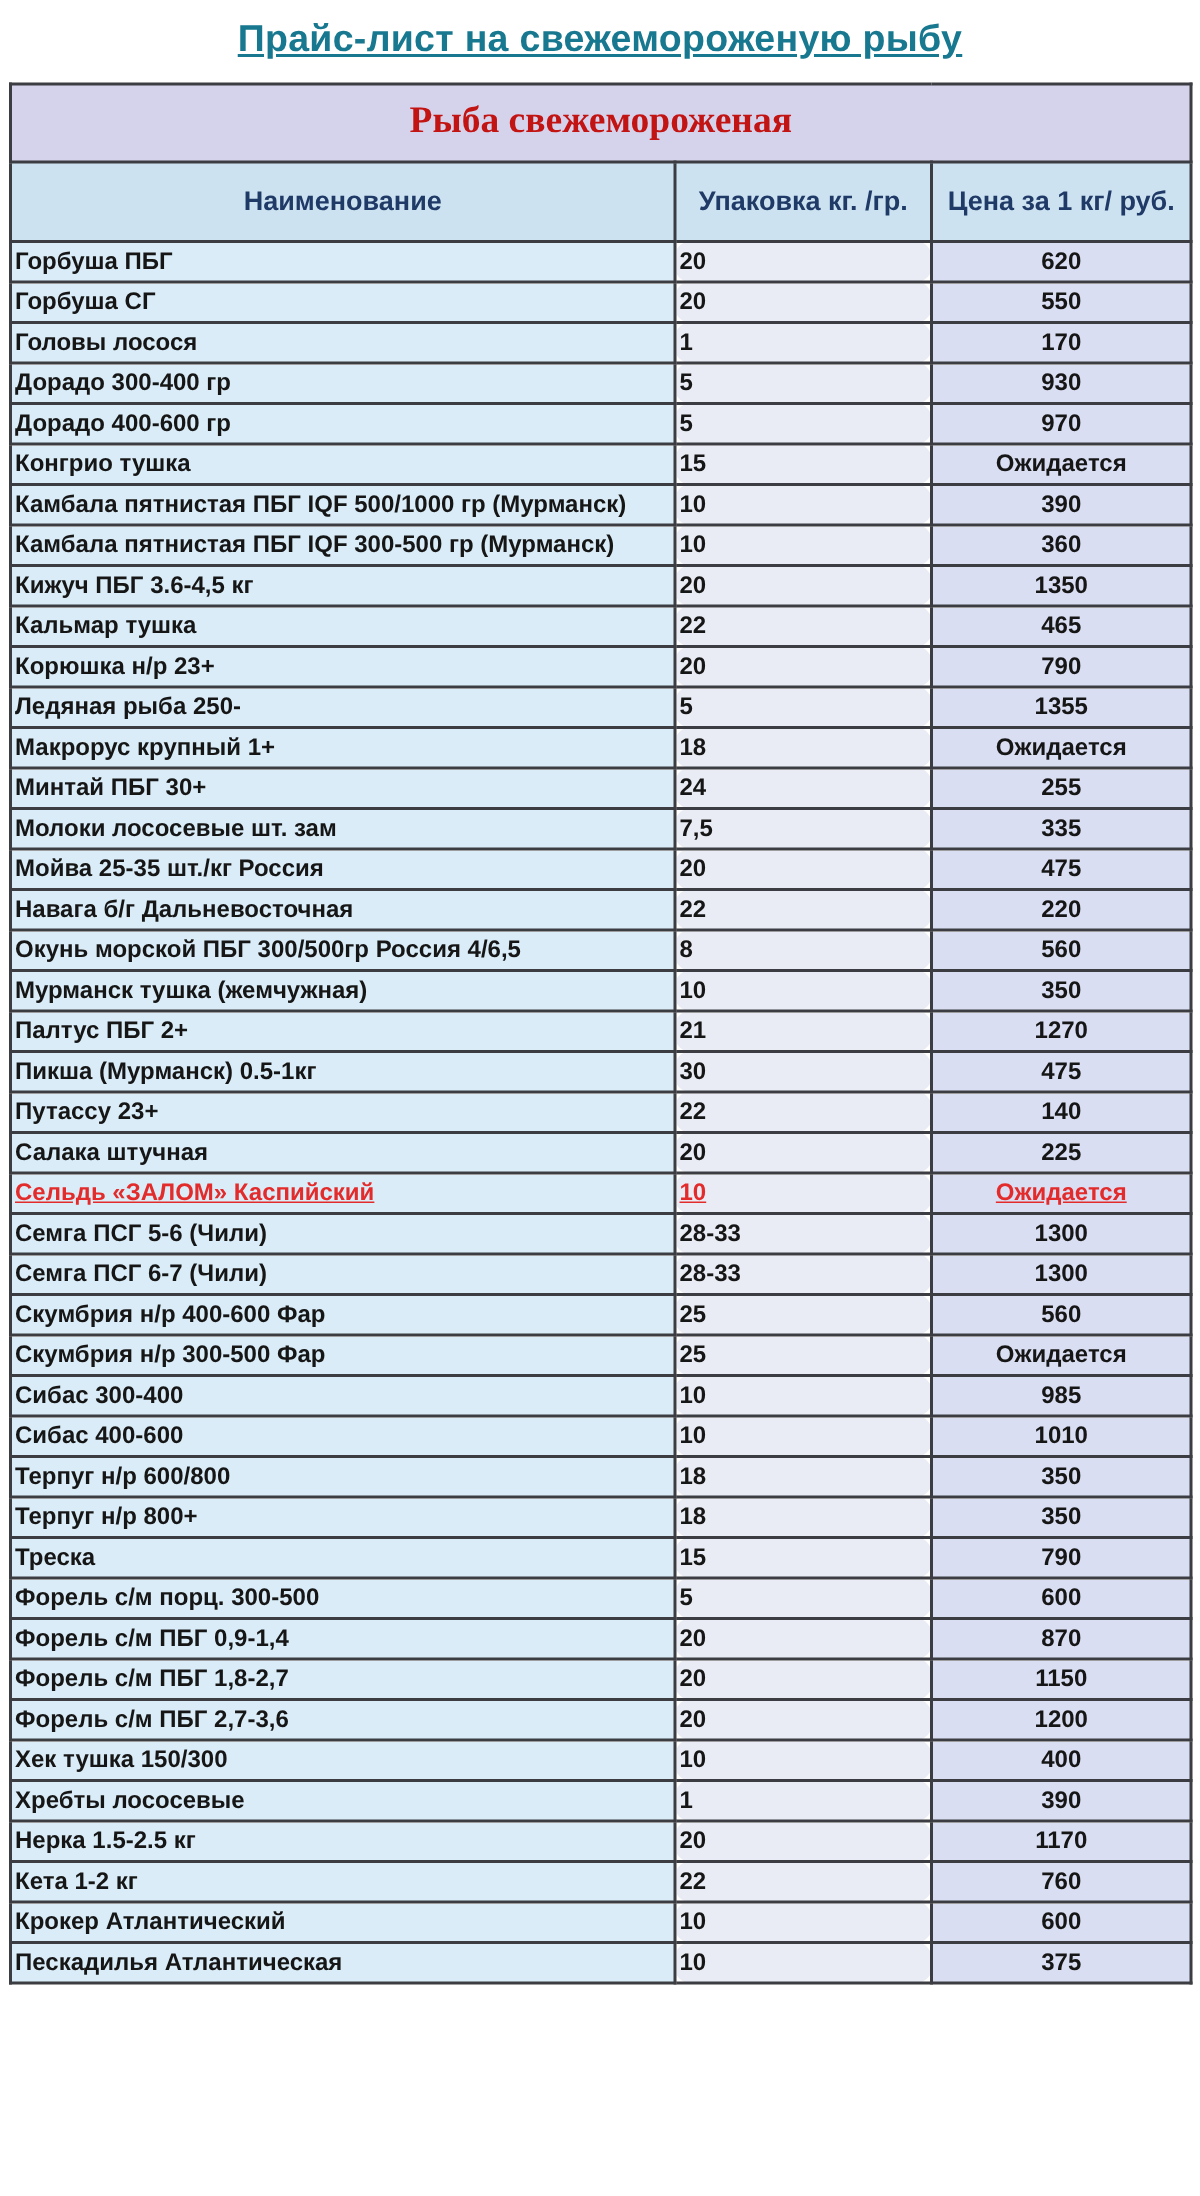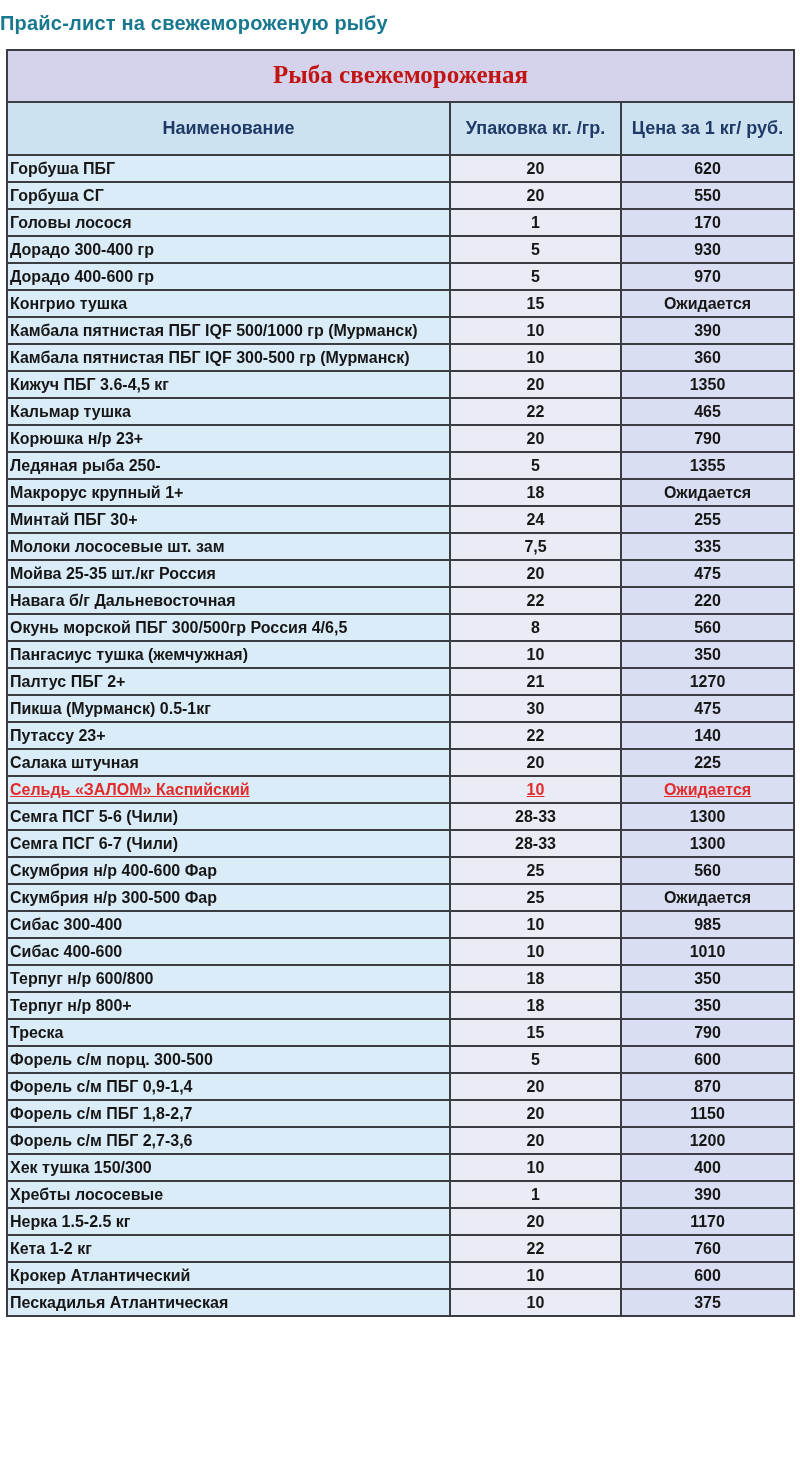--- a/index.html
+++ b/index.html
@@ -17,23 +17,25 @@
   }
   * { box-sizing: border-box; }
   html, body {
     margin: 0; padding: 0;
     background: #ffffff;
     width: 800px;
     font-family: "Liberation Sans", sans-serif;
   }
   .page { width: 800px; min-height: 1464px; padding-top: 10px; }
   .title {
+    text-align: center;
     color: var(--title_color);
-    font-size: 20px;
+    font-size: 25px;
     font-weight: bold;
+    text-decoration: underline;
     letter-spacing: 0.2px;
     margin: 2px 0 14px 0;
   }
   table.price-table {
     border-collapse: collapse;
     table-layout: fixed;
     margin-left: 6px;
     width: 787px;
   }
   th, td { border: 2px solid var(--border_color); }
@@ -62,21 +64,21 @@
   tbody td {
     height: 27px;
     font-size: 16px;
     font-weight: bold;
     color: var(--row_text);
     padding: 1px 2px;
     white-space: nowrap;
     overflow: hidden;
   }
   td.name  { background: var(--name_bg);  text-align: left; }
-  td.pack  { background: var(--pack_bg);  text-align: center; }
+  td.pack  { background: var(--pack_bg);  text-align: left; border-radius: 10px; }
   td.price { background: var(--price_bg); text-align: center; }
   tr.highlight td { color: var(--highlight_text); text-decoration: underline; }
 </style>
 </head>
 <body>
 
 <div class="page">
   <div class="title">Прайс-лист на свежемороженую рыбу</div>
 
   <table class="price-table">
@@ -180,21 +182,21 @@
           <td class="name">Навага б/г Дальневосточная</td>
           <td class="pack">22</td>
           <td class="price">220</td>
         </tr>
         <tr>
           <td class="name">Окунь морской ПБГ 300/500гр Россия 4/6,5</td>
           <td class="pack">8</td>
           <td class="price">560</td>
         </tr>
         <tr>
-          <td class="name">Пангасиус тушка (жемчужная)</td>
+          <td class="name">Мурманск тушка (жемчужная)</td>
           <td class="pack">10</td>
           <td class="price">350</td>
         </tr>
         <tr>
           <td class="name">Палтус ПБГ 2+</td>
           <td class="pack">21</td>
           <td class="price">1270</td>
         </tr>
         <tr>
           <td class="name">Пикша (Мурманск) 0.5-1кг</td>

